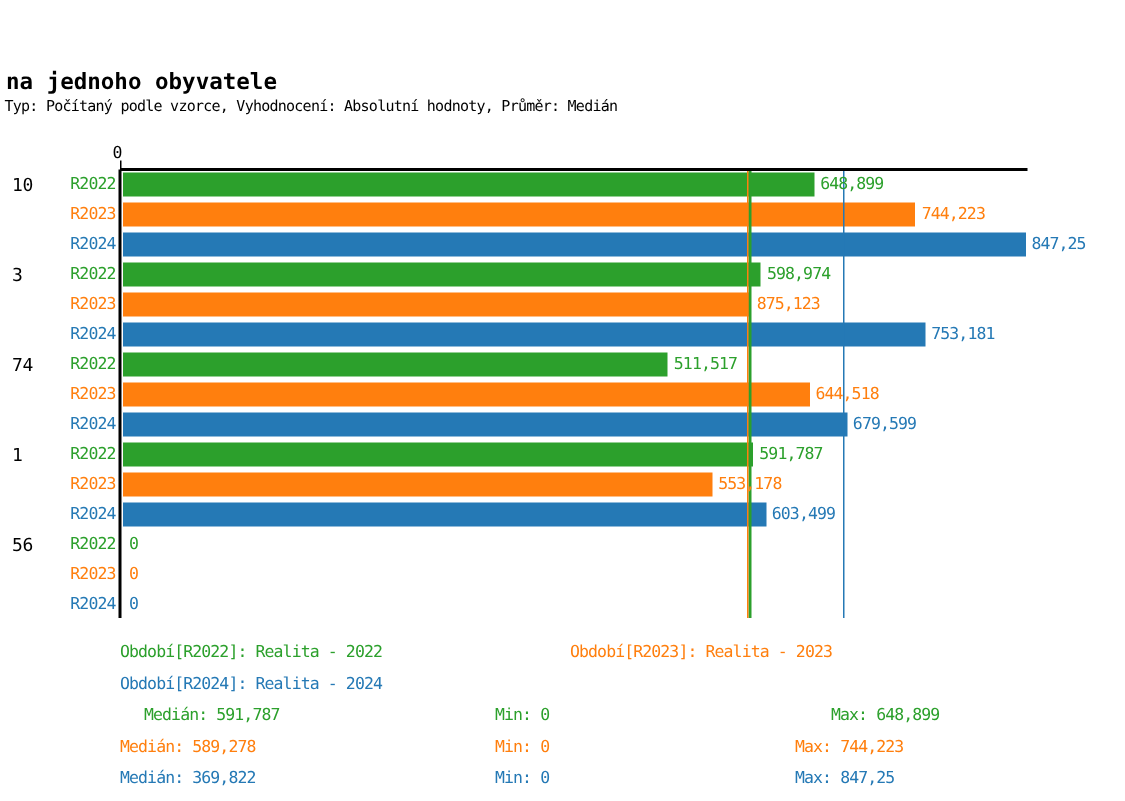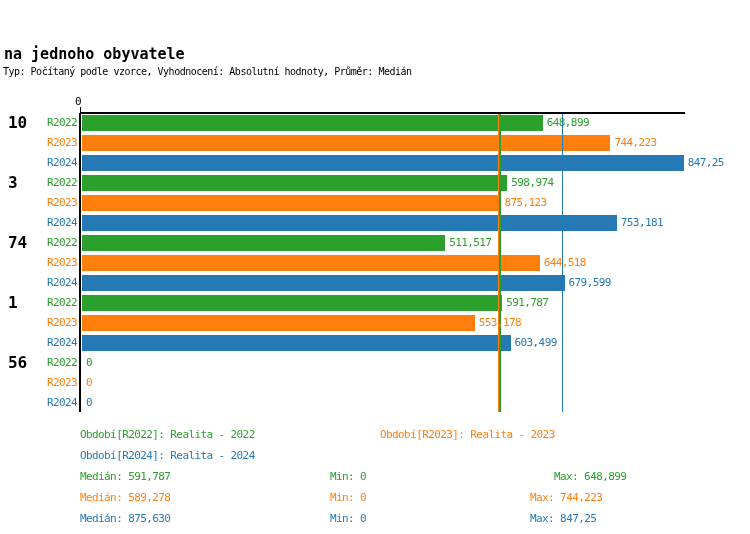--- a/index.html
+++ b/index.html
@@ -2,21 +2,21 @@
 <html><head>
 <meta charset="utf-8">
 <style>
   html,body{margin:0;padding:0;background:#fff;}
   #page{position:relative;width:750px;height:534px;background:#fff;overflow:hidden;
         font-family:"DejaVu Sans Mono",monospace;}
   .t{position:absolute;white-space:pre;color:#000;}
   .title{font-weight:bold;font-size:15px;line-height:15px;}
   .sub{font-size:10px;letter-spacing:-0.5px;line-height:11px;text-align:center;}
   .small{font-size:11px;letter-spacing:-0.6px;line-height:13px;white-space:pre;}
-  .glabel{font-size:16px;font-weight:bold;letter-spacing:-0.2px;line-height:14px;white-space:pre;}
+  .glabel{font-size:12px;font-weight:normal;letter-spacing:-0.2px;line-height:14px;white-space:pre;}
   #chart{position:absolute;left:0;top:0;width:750px;height:534px;}
   #chart div{position:absolute;}
 </style>
 </head>
 <body>
 
 <div id="page">
 
   <div class="t title" style="left:4px;top:47px;">na jednoho obyvatele</div>
   <div class="t sub" style="left:3px;top:66px;">Typ: Počítaný podle vzorce, Vyhodnocení: Absolutní hodnoty, Průměr: Medián</div>
@@ -78,26 +78,26 @@
       <div class="glabel" style="left: 8px; top: 356px; color: rgb(0, 0, 0);">56</div>
     </div>
 
   <div>
     <div class="t small" style="left: 80px; top: 428px; color: rgb(44, 160, 44);">Období[R2022]: Realita - 2022</div>
     <div class="t small" style="left: 380px; top: 428px; color: rgb(255, 127, 14);">Období[R2023]: Realita - 2023</div>
     <div class="t small" style="left: 80px; top: 449px; color: rgb(37, 121, 181);">Období[R2024]: Realita - 2024</div>
   </div>
 
   <div>
-    <div class="t small" style="left: 80px; top: 470px; color: rgb(44, 160, 44);">Medián: 591,787</div>
+    <div class="t small" style="left: 96px; top: 470px; color: rgb(44, 160, 44);">Medián: 591,787</div>
     <div class="t small" style="left: 330px; top: 470px; color: rgb(44, 160, 44);">Min: 0</div>
     <div class="t small" style="left: 530px; top: 470px; color: rgb(44, 160, 44); margin-left: 24px;">Max: 648,899</div>
 
     <div class="t small" style="left: 80px; top: 491px; color: rgb(255, 127, 14);">Medián: 589,278</div>
     <div class="t small" style="left: 330px; top: 491px; color: rgb(255, 127, 14);">Min: 0</div>
     <div class="t small" style="left: 530px; top: 491px; color: rgb(255, 127, 14);">Max: 744,223</div>
 
-    <div class="t small" style="left: 80px; top: 512px; color: rgb(37, 121, 181);">Medián: 875,630</div>
+    <div class="t small" style="left: 80px; top: 512px; color: rgb(37, 121, 181);">Medián: 369,822</div>
     <div class="t small" style="left: 330px; top: 512px; color: rgb(37, 121, 181);">Min: 0</div>
     <div class="t small" style="left: 530px; top: 512px; color: rgb(37, 121, 181);">Max: 847,25</div>
   </div>
 
 </div>
 
 </body></html>

